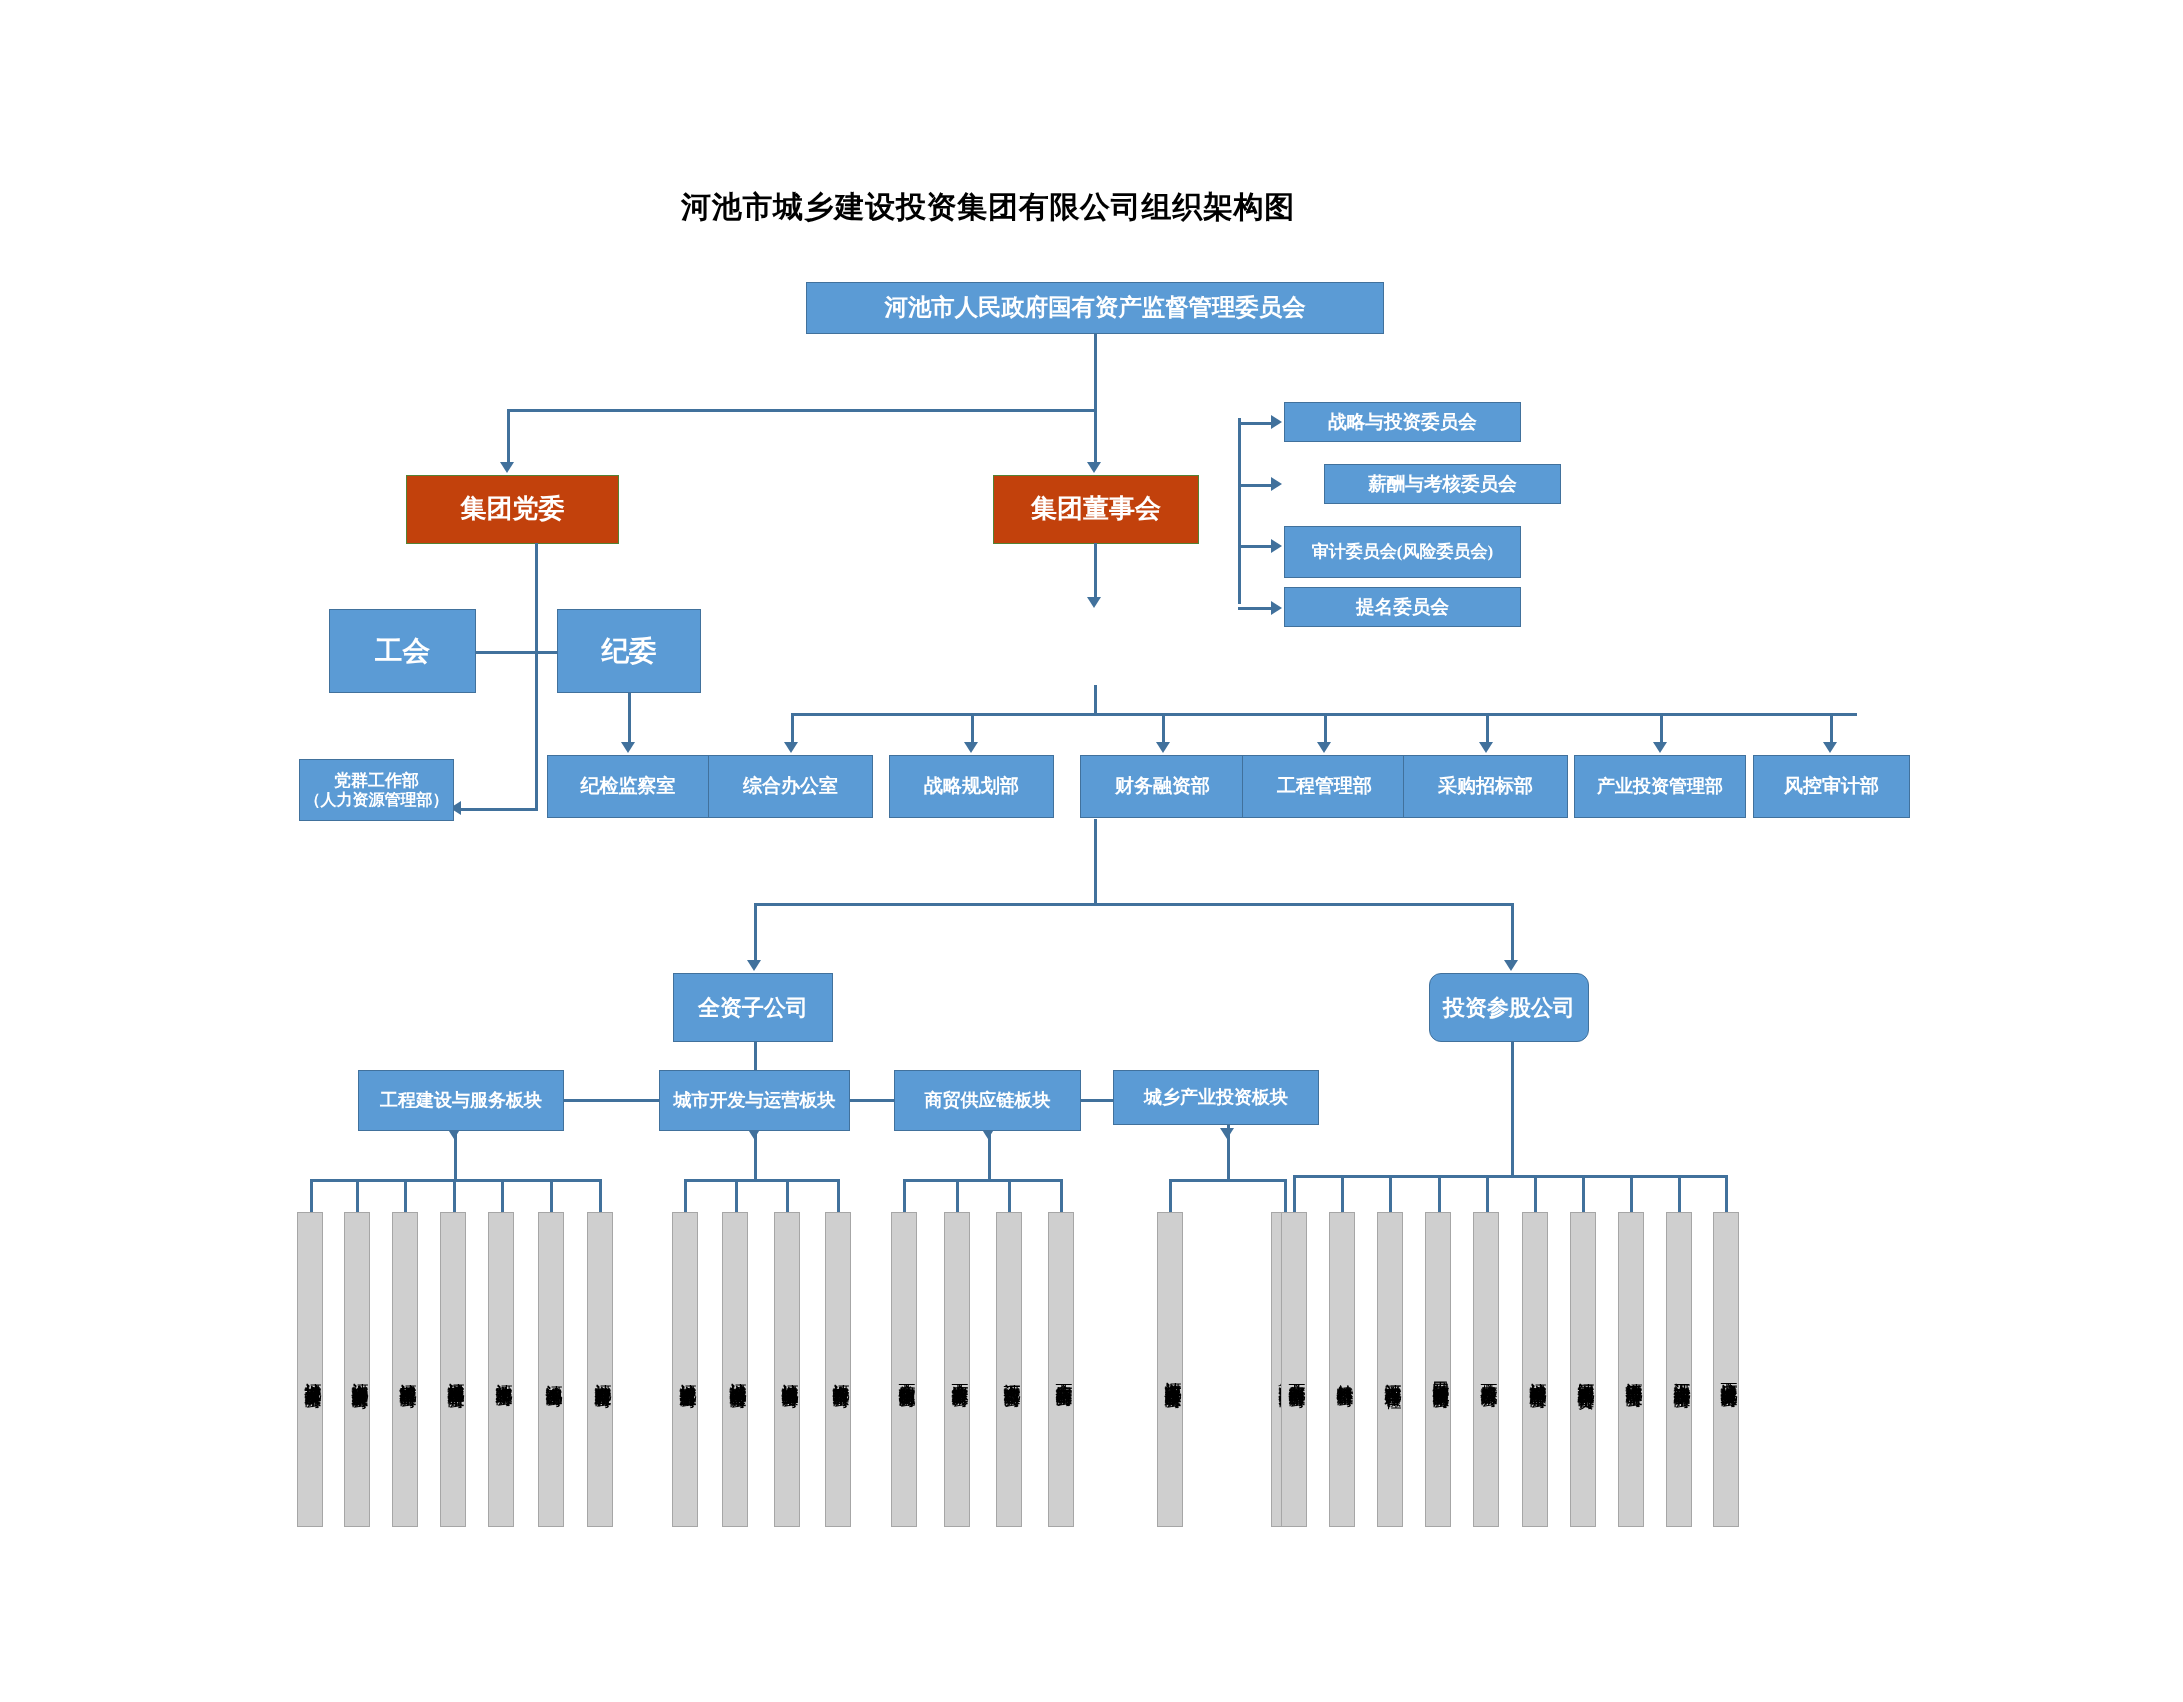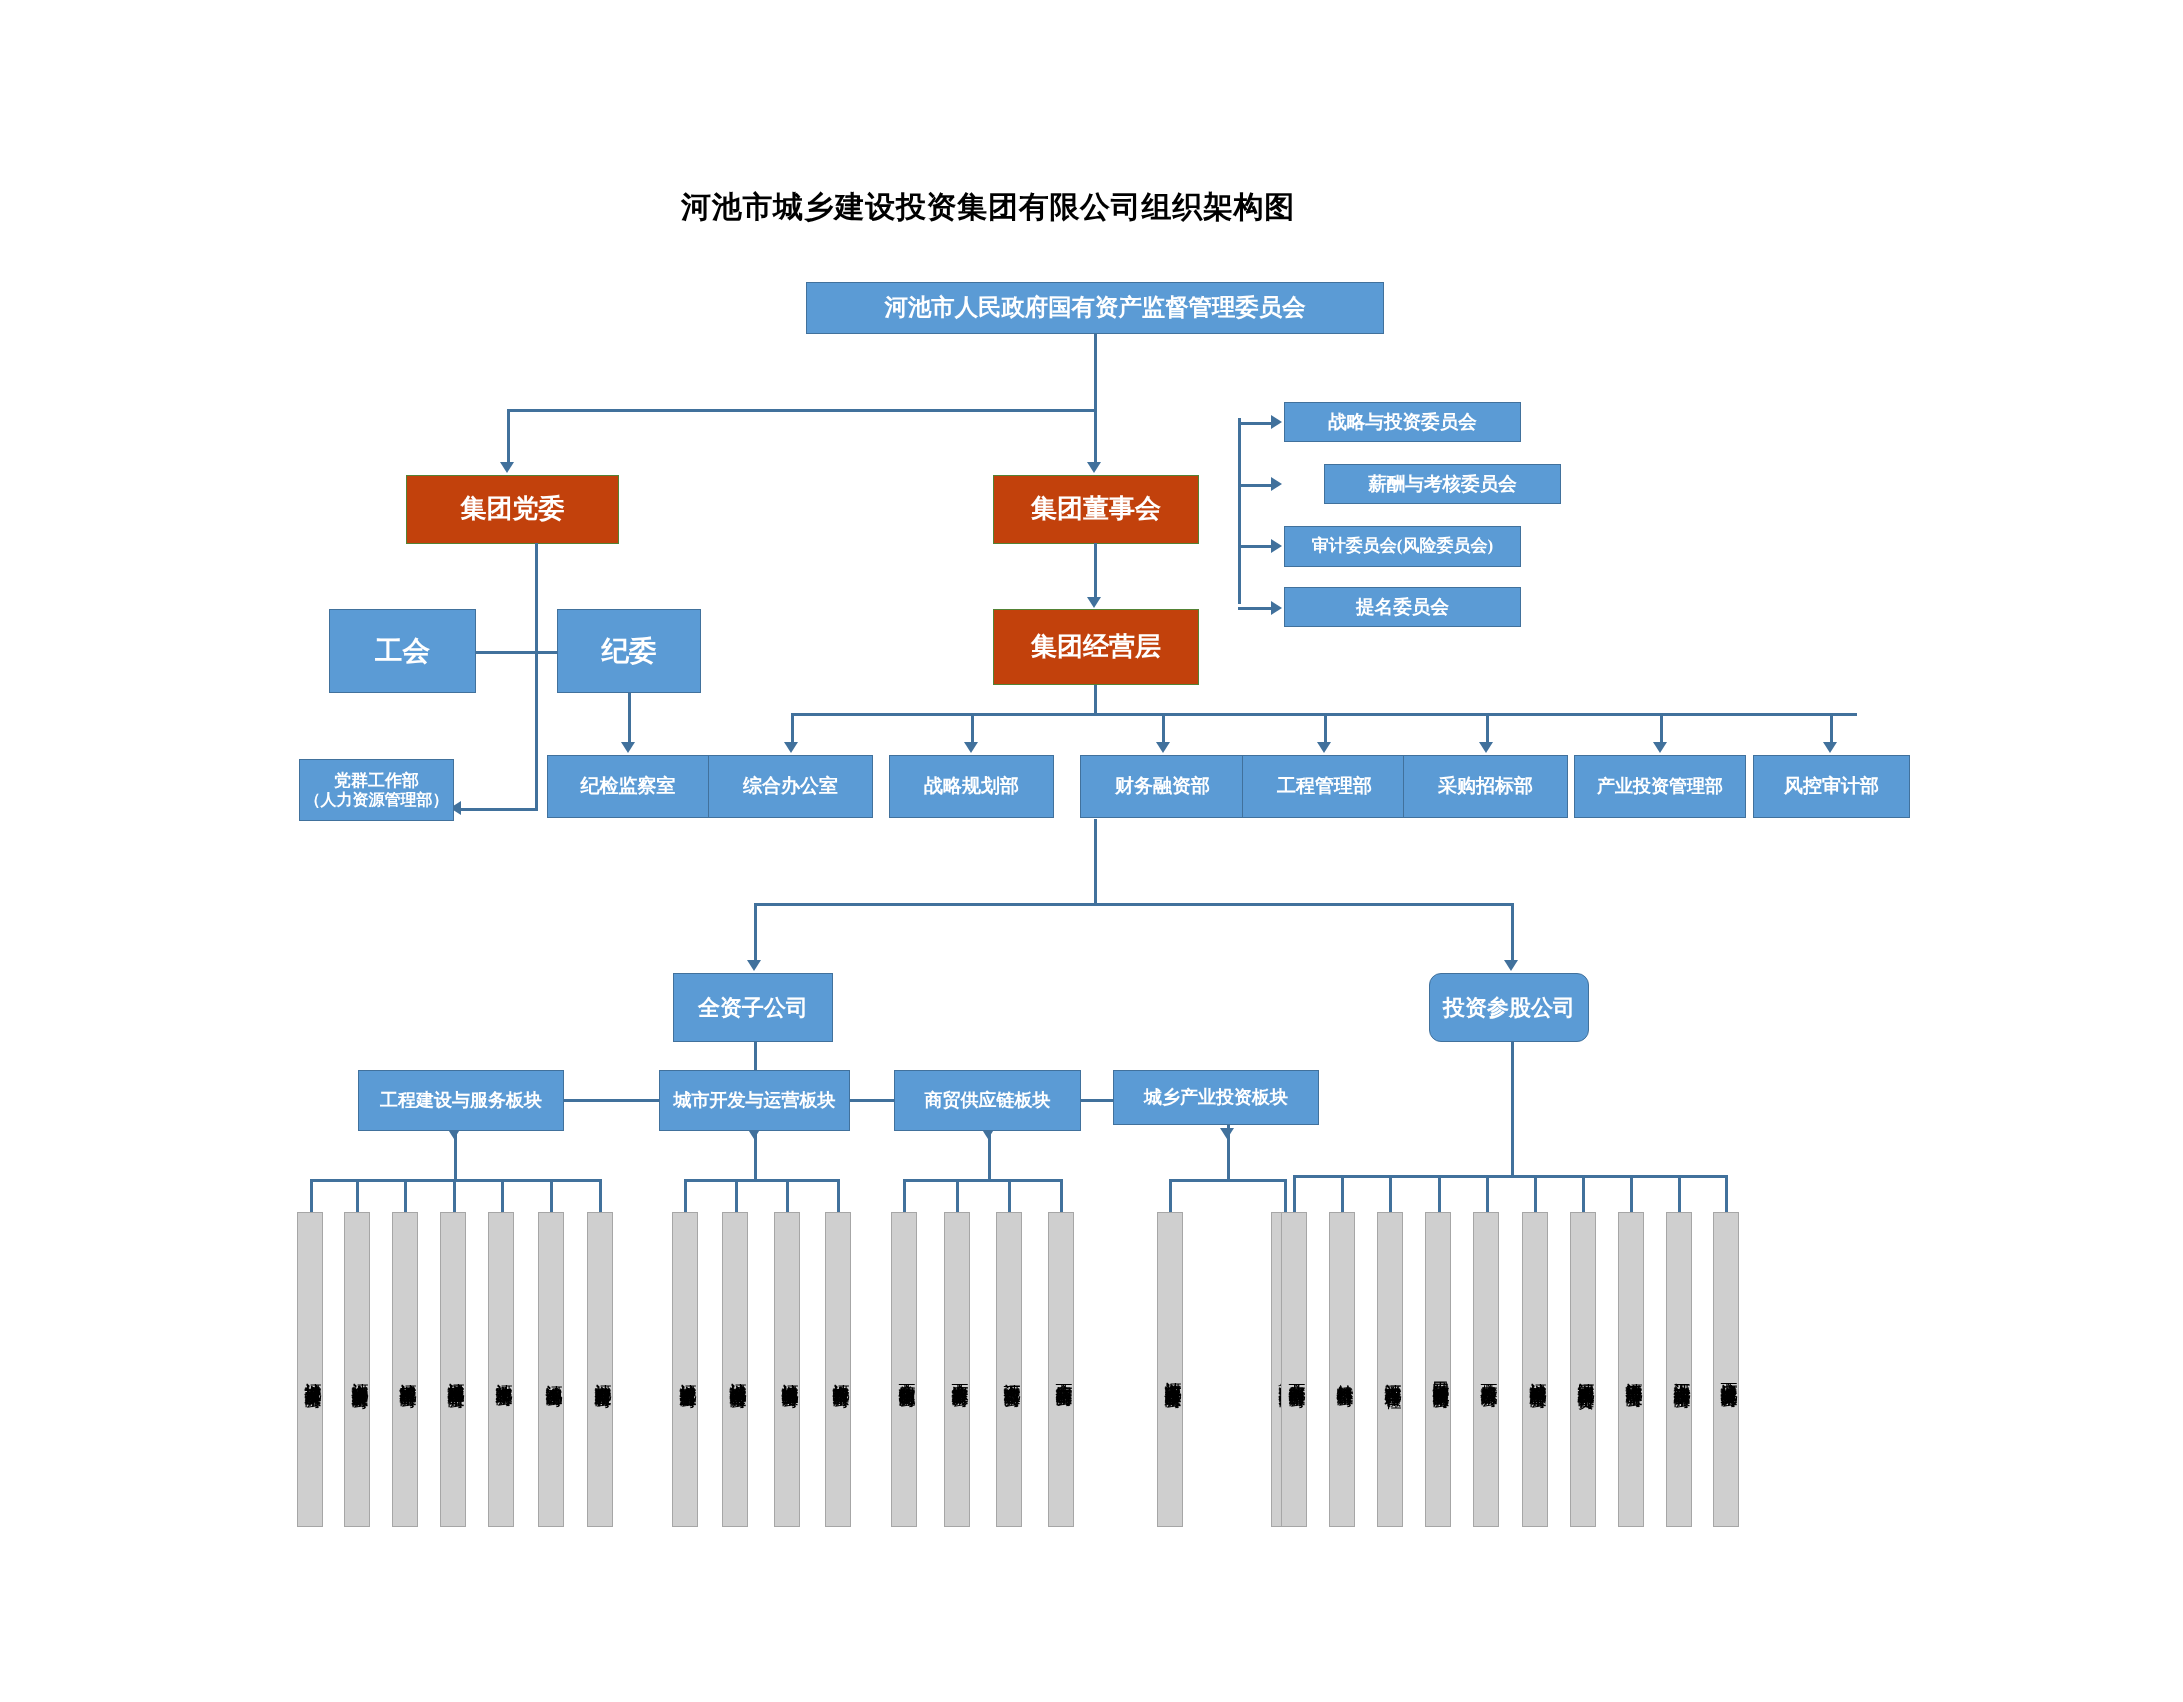--- a/index.html
+++ b/index.html
@@ -69,29 +69,28 @@
   <div class="ln lnh" style="left:1238px;top:422px;width:34px;"></div>
   <div class="arrow-r" style="left:1271px;top:415px;"></div>
   <div class="box blue" style="left:1284px;top:402px;width:237px;height:40px;font-size:18.6px;">战略与投资委员会</div>
 
   <div class="ln lnh" style="left:1238px;top:484px;width:34px;"></div>
   <div class="arrow-r" style="left:1271px;top:477px;"></div>
   <div class="box blue" style="left:1284px;top:464px;width:237px;height:40px;font-size:18.6px;margin-left:40px;">薪酬与考核委员会</div>
 
   <div class="ln lnh" style="left:1238px;top:545px;width:34px;"></div>
   <div class="arrow-r" style="left:1271px;top:539px;"></div>
-  <div class="box blue" style="left:1284px;top:526px;width:237px;height:41px;font-size:17px;">审计委员会(风险委员会)</div>
+  <div class="box blue" style="left:1284px;top:526px;width:237px;height:52px;font-size:17px;">审计委员会(风险委员会)</div>
 
   <div class="ln lnh" style="left:1238px;top:607px;width:34px;"></div>
   <div class="arrow-r" style="left:1271px;top:601px;"></div>
   <div class="box blue" style="left:1284px;top:587px;width:237px;height:40px;font-size:18.6px;">提名委员会</div>
 
   <div class="ln lnv" style="left:1094px;top:543px;height:59px;"></div>
   <div class="arrow-d" style="left:1087px;top:597px;"></div>
-  <div class="box green" style="left:993px;top:609px;width:206px;height:76px;font-size:26px;">集团经营层</div>
 
   <div class="ln lnv" style="left:535px;top:543px;height:267px;"></div>
 
   <div class="ln lnh" style="left:476px;top:651px;width:124px;"></div>
   <div class="arrow-l" style="left:464px;top:645px;"></div>
   <div class="arrow-r" style="left:588px;top:645px;"></div>
 
   <div class="box blue" style="left:329px;top:609px;width:147px;height:84px;font-size:27.5px;">工会</div>
 
   <div class="box blue" style="left:557px;top:609px;width:144px;height:84px;font-size:27.5px;">纪委</div>

